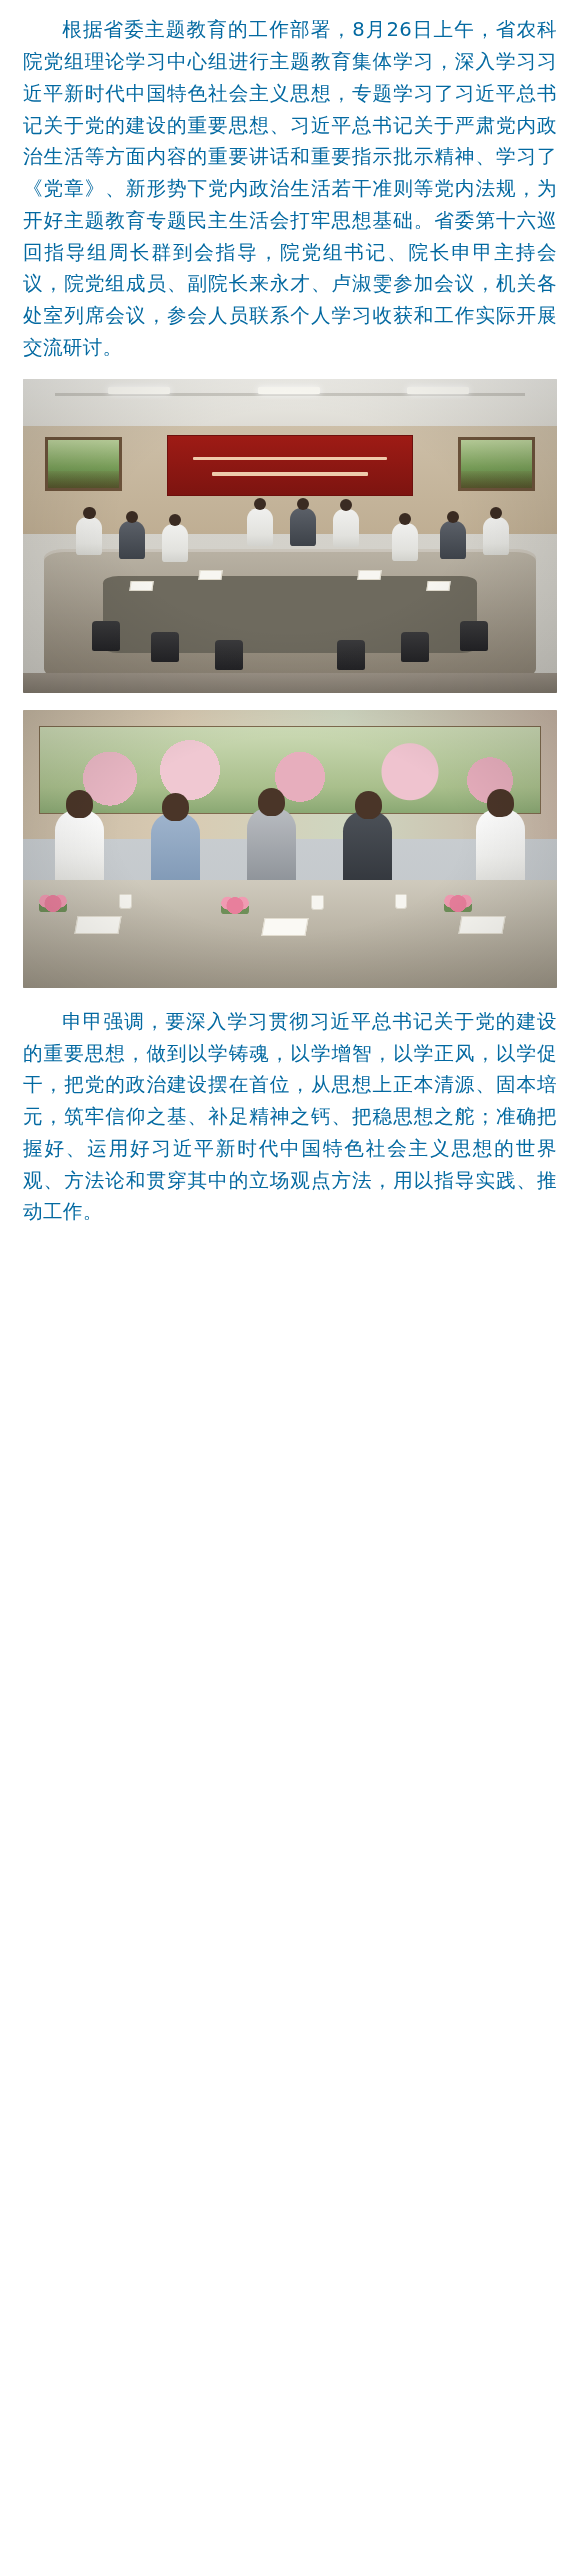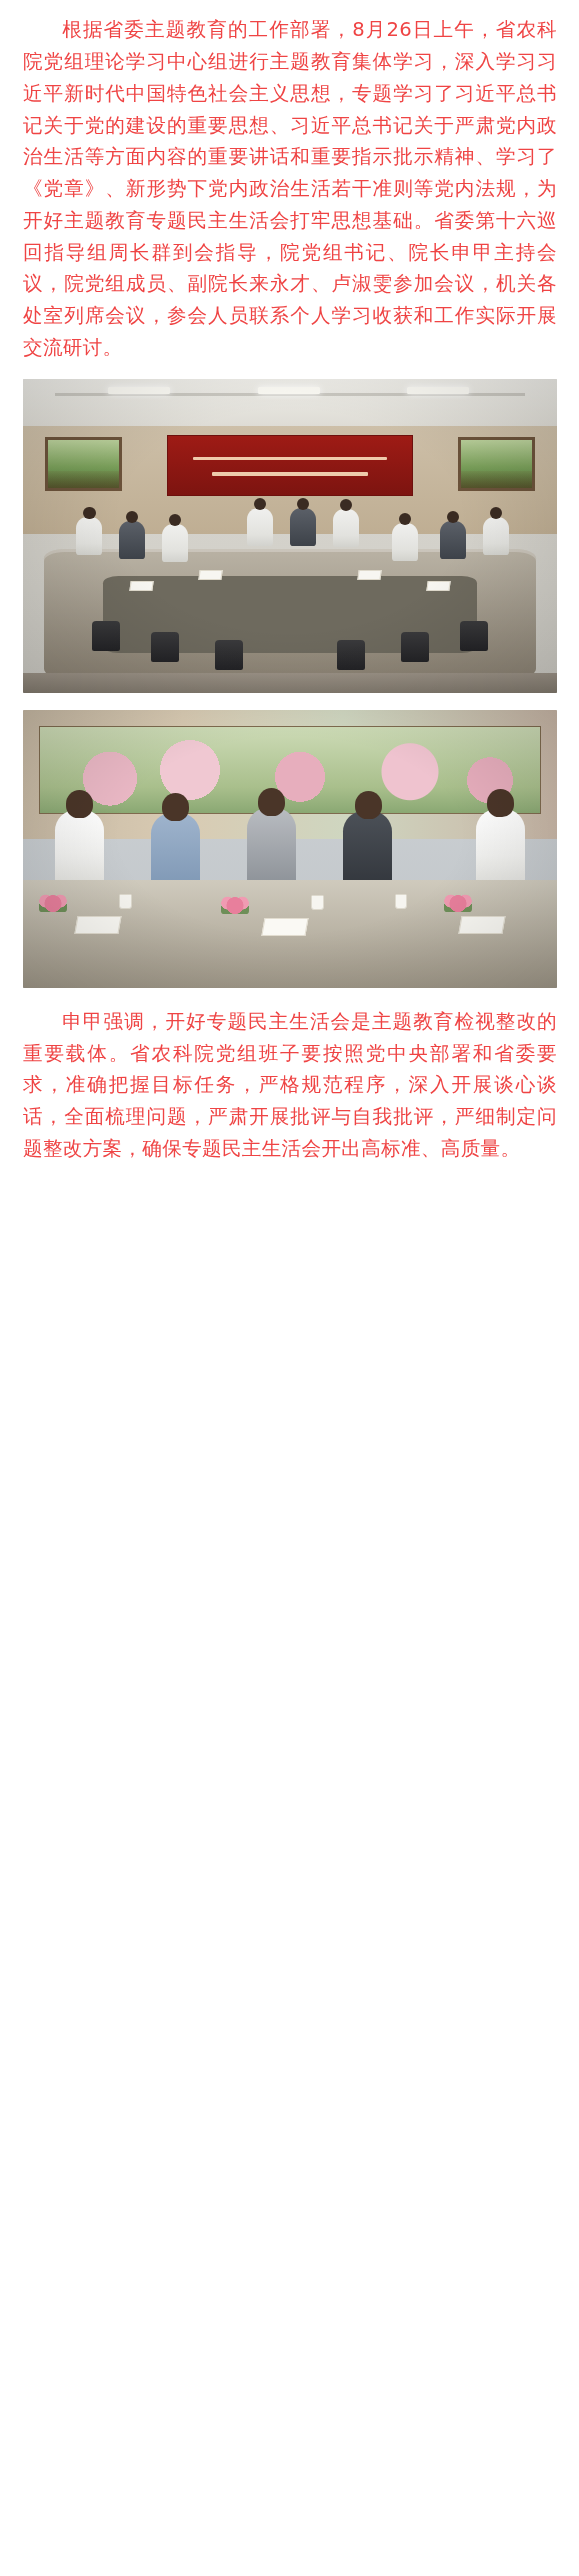--- a/index.html
+++ b/index.html
@@ -15,21 +15,21 @@
   .page {
     width: 580px;
     min-height: 2784px;
     background: #ffffff;
     padding: 14.4px 23px 20.6px 23px;
   }
   .article-body p {
     margin: 0 0 15.5px 0;
     font-size: 19.6px;
     line-height: 1.62;
-    color: #ef4444;
+    color: #0369a1;
     text-align: justify;
     text-justify: inter-ideograph;
     text-indent: 2em;
     letter-spacing: 0.3px;
   }
   .photo-block {
     margin: 5.2px 0 17.5px 0;
     width: 100%;
   }
   .photo {
@@ -251,18 +251,18 @@
         <div class="p2-cup" style="left:18%; top:184px"></div>
         <div class="p2-cup" style="left:54%; top:185px"></div>
         <div class="p2-cup" style="right:28%; top:184px"></div>
 
         <div class="p2-doc" style="left:10%; top:206px"></div>
         <div class="p2-doc" style="left:45%; top:208px"></div>
         <div class="p2-doc" style="right:10%; top:206px"></div>
       </div>
     </div>
 
-
-    <p>申甲强调，开好专题民主生活会是主题教育检视整改的重要载体。省农科院党组班子要按照党中央部署和省委要求，准确把握目标任务，严格规范程序，深入开展谈心谈话，全面梳理问题，严肃开展批评与自我批评，严细制定问题整改方案，确保专题民主生活会开出高标准、高质量。</p>
+    <p>申甲强调，要深入学习贯彻习近平总书记关于党的建设的重要思想，做到以学铸魂，以学增智，以学正风，以学促干，把党的政治建设摆在首位，从思想上正本清源、固本培元，筑牢信仰之基、补足精神之钙、把稳思想之舵；准确把握好、运用好习近平新时代中国特色社会主义思想的世界观、方法论和贯穿其中的立场观点方法，用以指导实践、推动工作。</p>
+
 
   </div>
 </div>
 
 
 </body></html>

